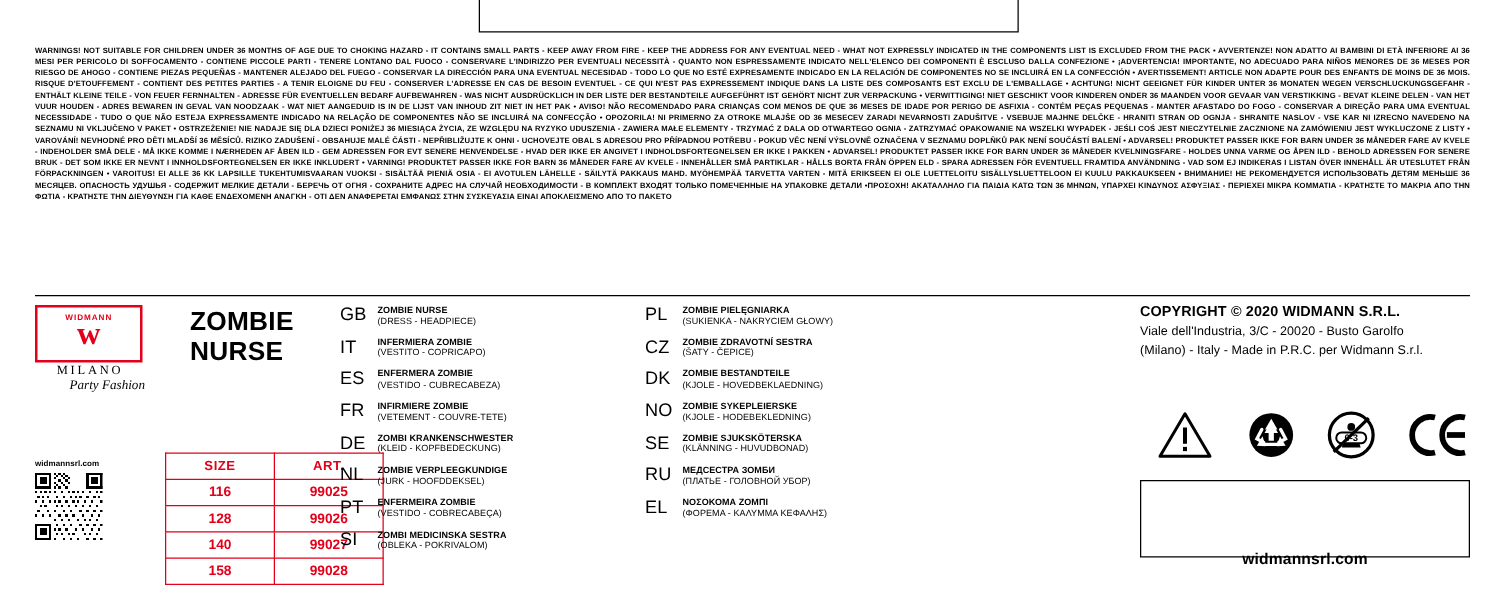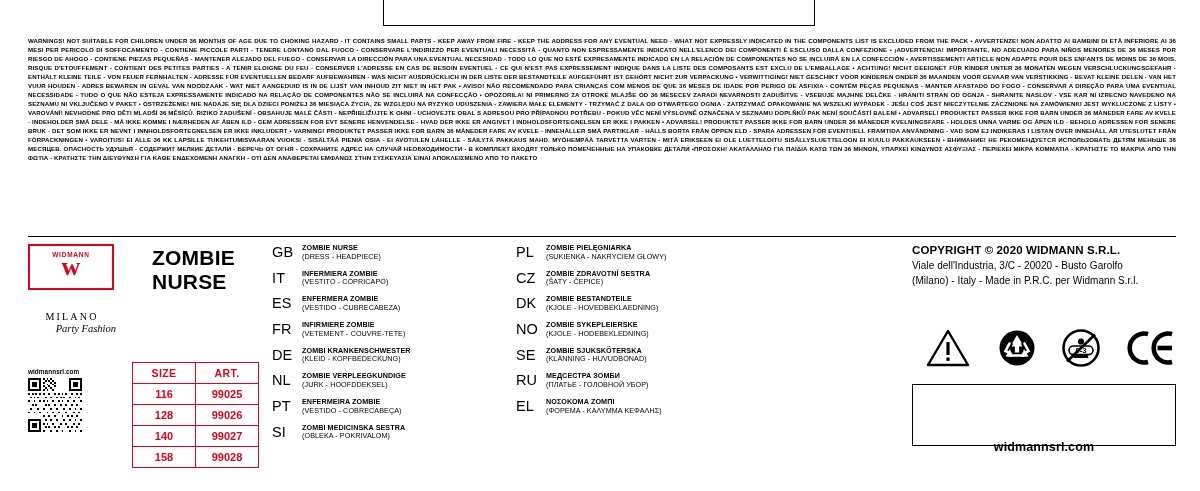--- a/index.html
+++ b/index.html
@@ -98,21 +98,21 @@
     left: 0;
     right: 0;
     top: 5px;
     text-align: center;
     font-size: 6.5px;
     font-weight: bold;
     letter-spacing: 0.12em;
     color: #e2001a;
   }
   .milano {
-    margin-top: 21px;
+    margin-top: 1px;
     text-align: center;
     font-size: 10px;
     letter-spacing: 0.22em;
     font-family: "Liberation Serif", serif;
   }
   .partyfashion {
     text-align: right;
     font-size: 10.5px;
     font-style: italic;
     font-family: Liberation Serif, serif;
@@ -152,21 +152,21 @@
     left: 104px;
     top: 118px;
     border-collapse: collapse;
     font-size: 11px;
     font-weight: bold;
   }
   .size-table th, .size-table td {
     border: 1.3px solid #e2001a;
     color: #e2001a;
     text-align: center;
-    padding: 2px 3px;
+    padding: 2px 15px;
     width: 56px;
     height: 16px;
     font-weight: bold;
   }
   .size-table th { font-size: 10.5px; letter-spacing: 0.04em; }
   .size-table td { font-size: 11px; }
 
   
   .lang-col {
     position: absolute;

